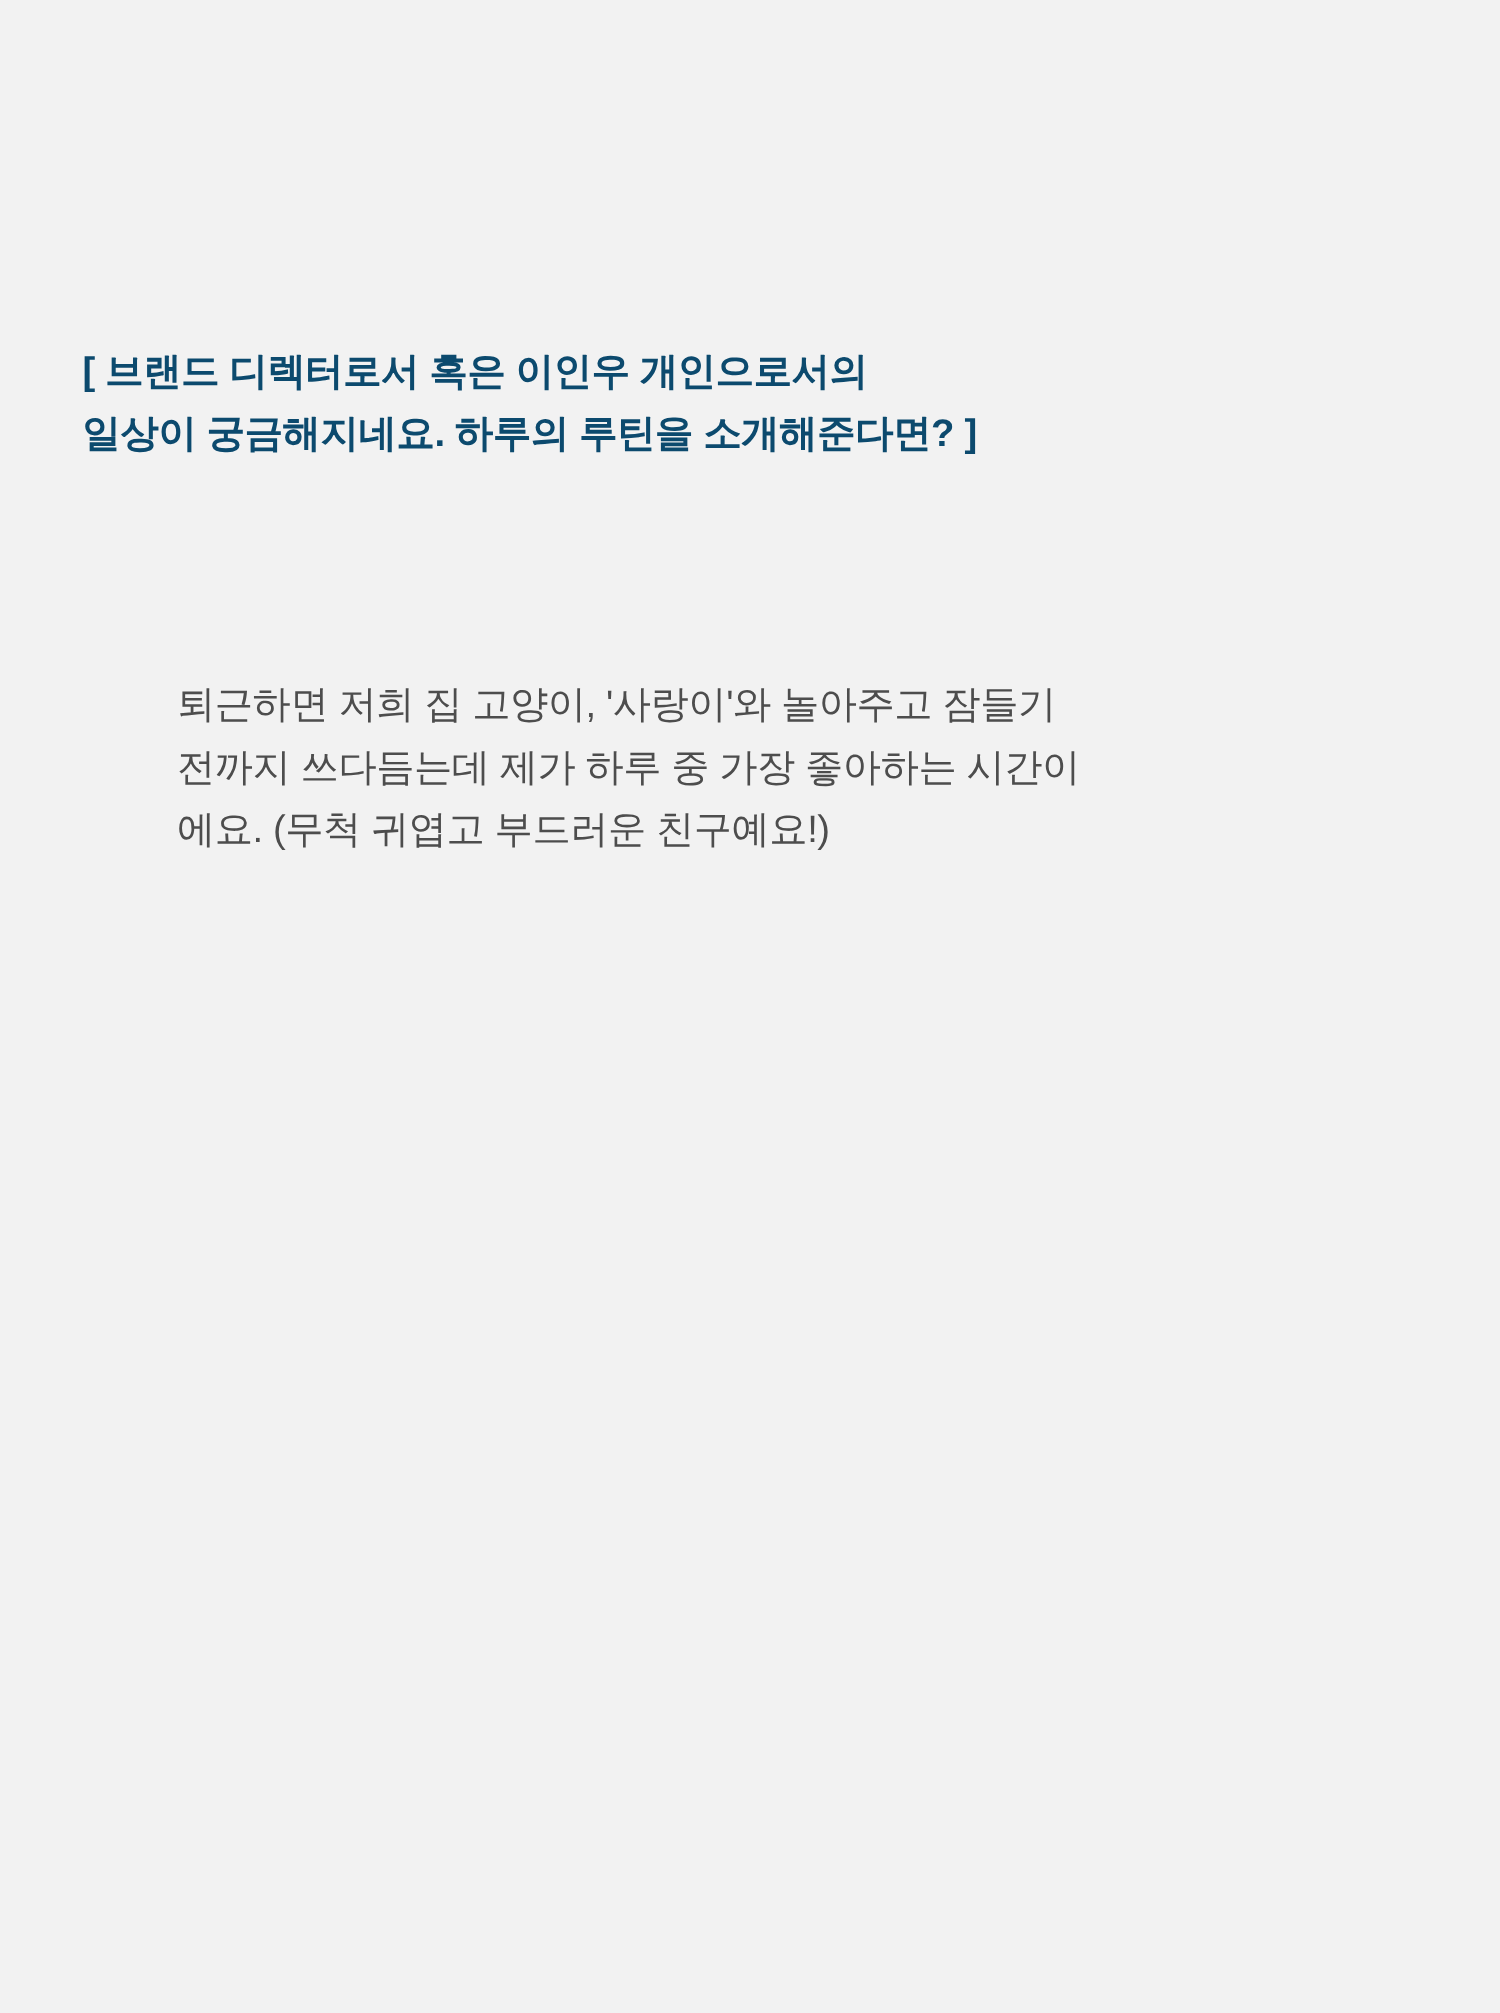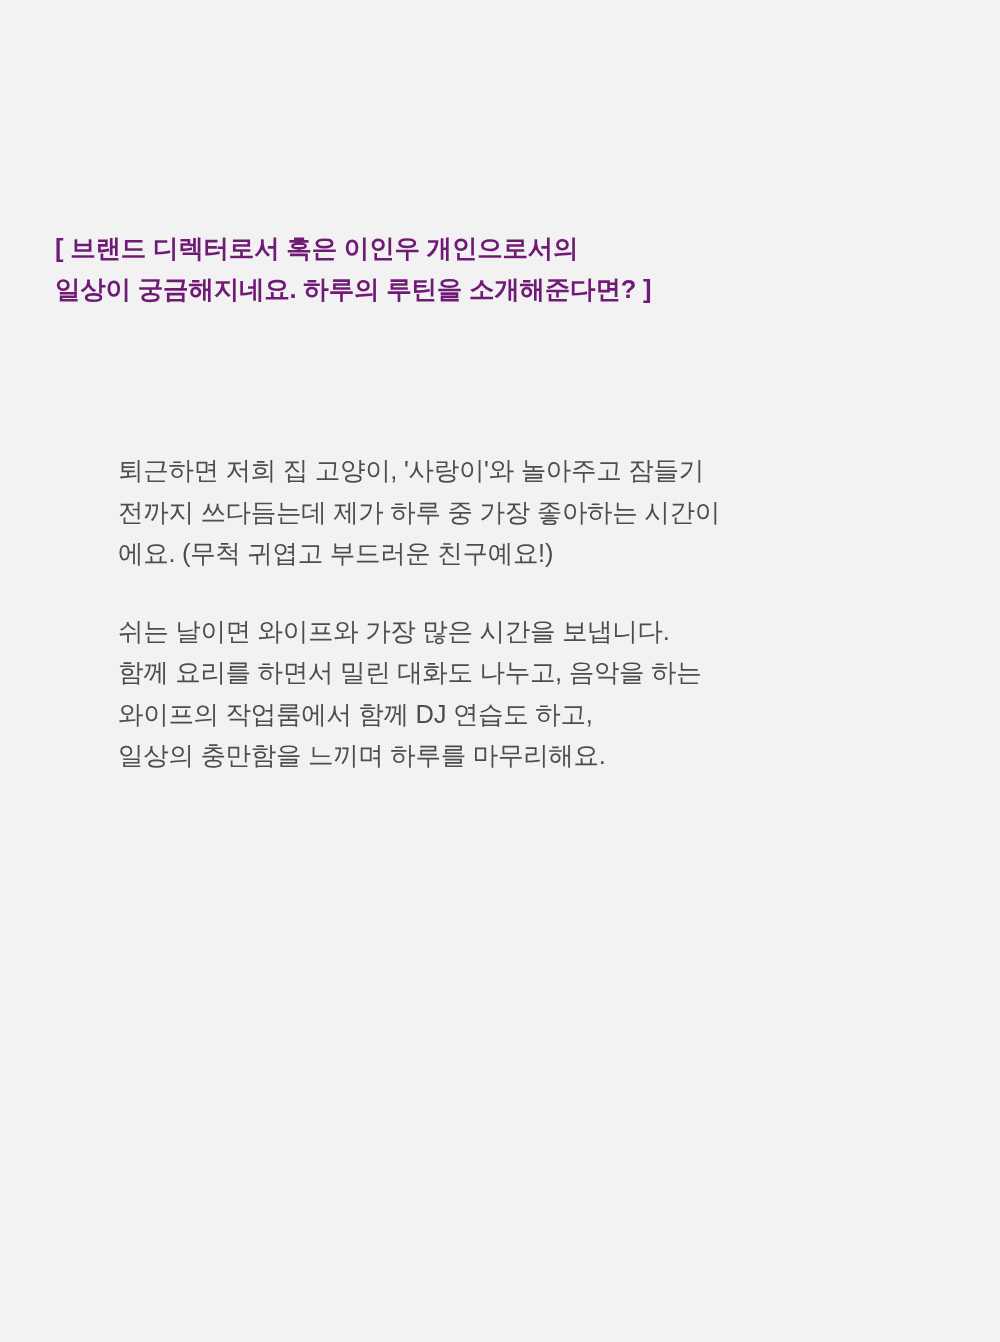--- a/index.html
+++ b/index.html
@@ -21,21 +21,21 @@
     overflow: hidden;
   }
   .question {
     position: absolute;
     left: 55px;
     top: 228px;
     width: 880px;
     font-size: 25.5px;
     font-weight: bold;
     line-height: 1.62;
-    color: #701a75;
+    color: #0c4a6e;
     letter-spacing: -0.2px;
     white-space: pre-line;
   }
   .answer {
     position: absolute;
     left: 118px;
     top: 450px;
     width: 830px;
     font-size: 25.5px;
     line-height: 1.63;
@@ -55,19 +55,15 @@
 
 <div class="page">
 
   <div class="question">[ 브랜드 디렉터로서 혹은 이인우 개인으로서의
 일상이 궁금해지네요. 하루의 루틴을 소개해준다면? ]</div>
 
   <div class="answer">
     <p class="para">퇴근하면 저희 집 고양이, '사랑이'와 놀아주고 잠들기
 전까지 쓰다듬는데 제가 하루 중 가장 좋아하는 시간이
 에요. (무척 귀엽고 부드러운 친구예요!)</p>
-    <p class="para">쉬는 날이면 와이프와 가장 많은 시간을 보냅니다.
-함께 요리를 하면서 밀린 대화도 나누고, 음악을 하는
-와이프의 작업룸에서 함께 DJ 연습도 하고,
-일상의 충만함을 느끼며 하루를 마무리해요.</p>
   </div>
 
 </div>
 
 </body></html>

